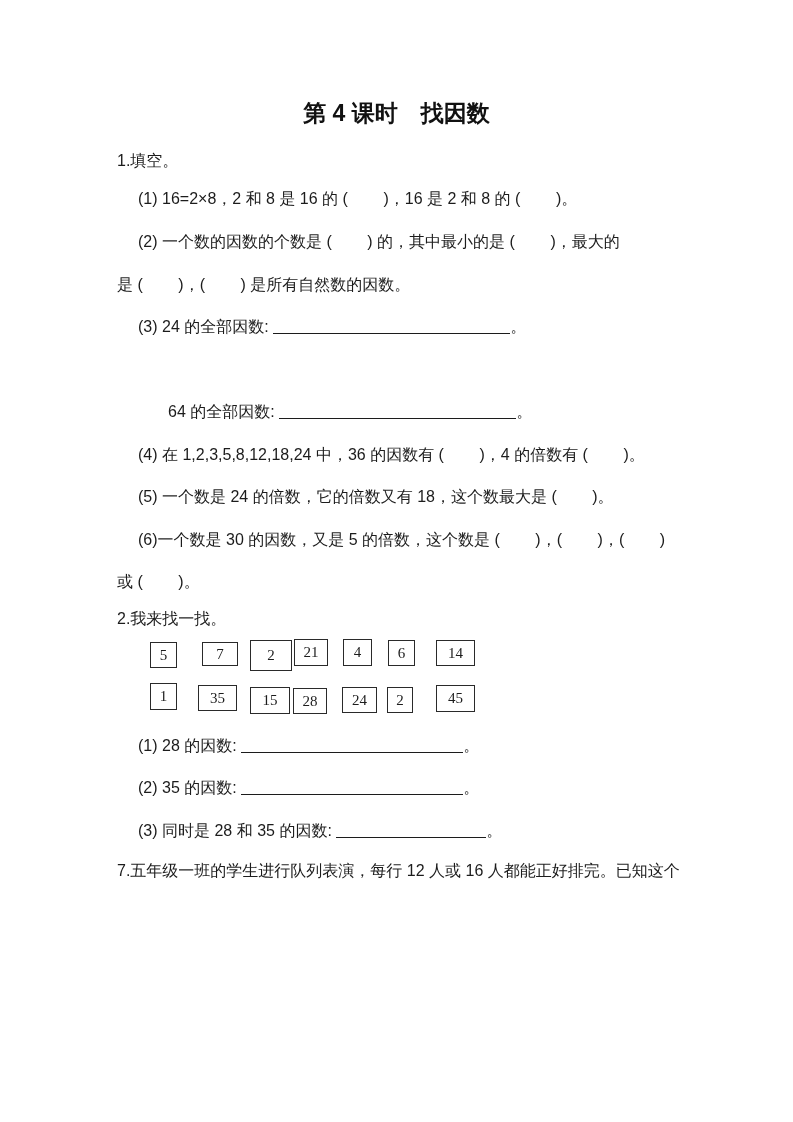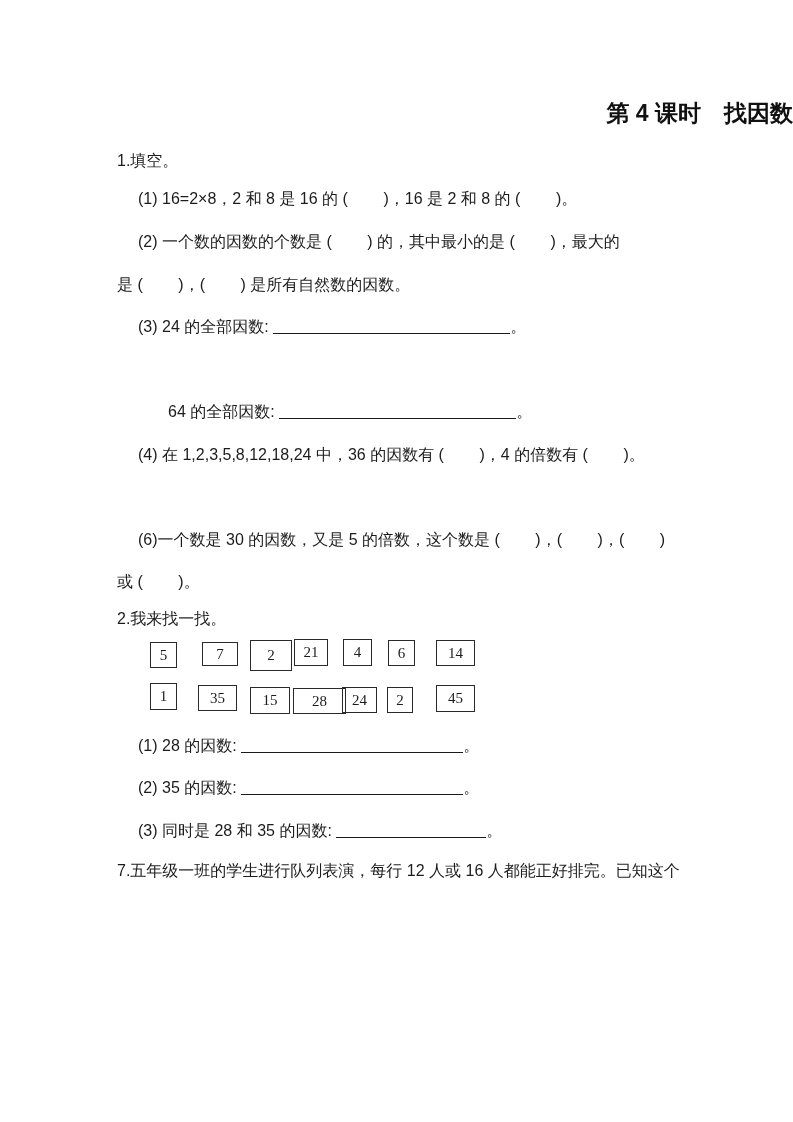--- a/index.html
+++ b/index.html
@@ -6,21 +6,21 @@
   .page{
     position:relative;
     width:793px;height:1122px;
     background:#ffffff;
     overflow:hidden;
     color:#1c1c1c;
     font-family:"Liberation Sans","DejaVu Sans",sans-serif;
   }
   .title{
     position:absolute;top:98px;left:0;width:100%;
-    margin:0;text-align:right;
+    margin:0;text-align:center;
     font-size:23px;font-weight:bold;color:#111;
     white-space:pre;
   }
   .line{
     position:absolute;
     font-size:16px;line-height:26px;
     white-space:pre;color:#1c1c1c;
   }
   .x117{left:117px}
   .x138{left:138px}
@@ -57,20 +57,21 @@
   <div class="line x138" style="top:229px">(2) 一个数的因数的个数是 (        ) 的，其中最小的是 (        )，最大的</div>
   <div class="line x117" style="top:272px">是 (        )，(        ) 是所有自然数的因数。</div>
 
   <div class="line x138" style="top:314px"><span>(3) 24 的全部因数: </span><span class="blank w237"></span><span>。</span></div>
 
 
   <div class="line x168" style="top:399px"><span>64 的全部因数: </span><span class="blank w237"></span><span>。</span></div>
 
   <div class="line x138" style="top:442px">(4) 在 1,2,3,5,8,12,18,24 中，36 的因数有 (        )，4 的倍数有 (        )。</div>
 
+  <div class="line x138" style="top:484px">(5) 一个数是 24 的倍数，它的倍数又有 18，这个数最大是 (        )。</div>
 
   <div class="line x138" style="top:527px">(6)一个数是 30 的因数，又是 5 的倍数，这个数是 (        )，(        )，(        )</div>
   <div class="line x117" style="top:569px">或 (        )。</div>
 
   <div class="line x117" style="top:606px">2.我来找一找。</div>
 
   <div>
     <div class="card" style="left:150px;top:642px;width:27px;height:26px">
         <span>5</span>
       </div>
@@ -95,21 +96,21 @@
 
     <div class="card" style="left:150px;top:683px;width:27px;height:27px">
         <span>1</span>
       </div>
     <div class="card" style="left:198px;top:685px;width:39px;height:26px">
         <span>35</span>
       </div>
     <div class="card" style="left:250px;top:687px;width:40px;height:27px">
         <span>15</span>
       </div>
-    <div class="card" style="left:293px;top:688px;width:53px;height:26px">
+    <div class="card" style="left:293px;top:688px;width:34px;height:26px">
         <span>28</span>
       </div>
     <div class="card" style="left:342px;top:687px;width:35px;height:26px">
         <span>24</span>
       </div>
     <div class="card" style="left:387px;top:687px;width:26px;height:26px">
         <span>2</span>
       </div>
     <div class="card" style="left:436px;top:685px;width:39px;height:27px">
         <span>45</span>

